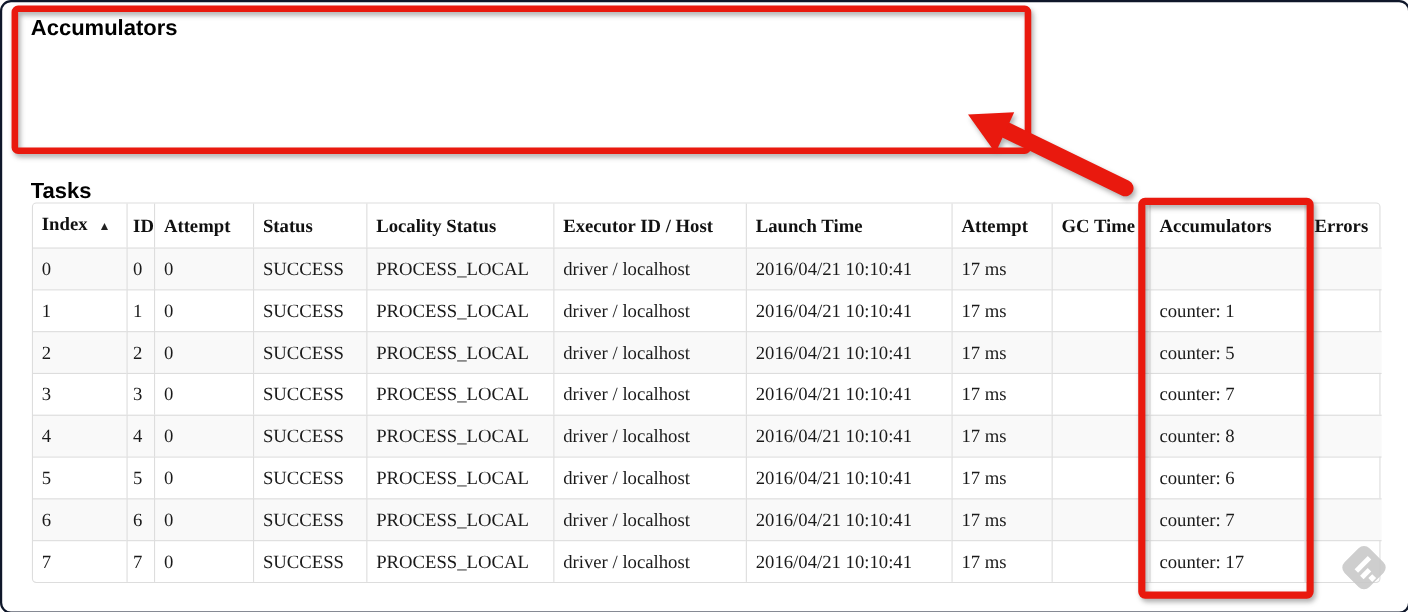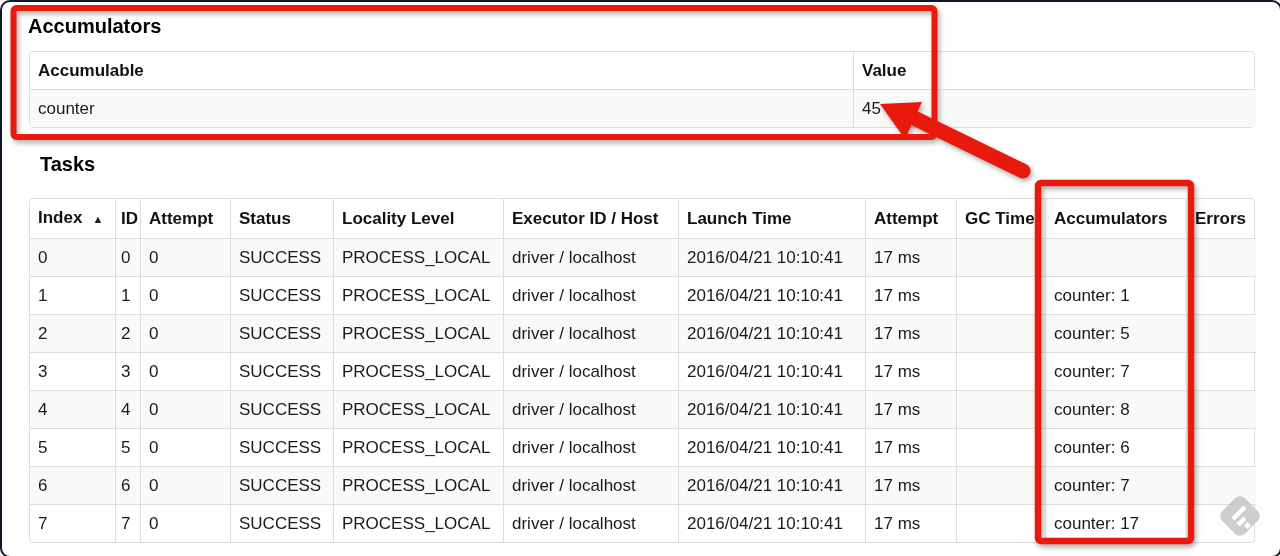--- a/index.html
+++ b/index.html
@@ -8,29 +8,29 @@
     border:2px solid #0f172a; border-radius:10px;
     background:#ffffff; overflow:hidden;
     font-family:"Liberation Sans", sans-serif;
     color:#1a1a1a;
   }
   h2.section-heading {
     position:absolute; margin:0; left:26px;
     font-size:20px; line-height:24px; font-weight:bold; color:#000;
   }
   #acc-heading { top:12px; }
-  #tasks-heading { top:150px;margin-left:12px; }
+  #tasks-heading { top:160px; }
 
   .tbl-wrap {
     position:absolute; left:27px; width:1226px;
     border:1px solid #ddd; border-radius:4px; background:#fff;
     box-sizing:border-box;
   }
   #acc-table-wrap { top:49px; }
-  #tasks-table-wrap { top:196px; }
+  #tasks-table-wrap { top:182px;font-family:Liberation Serif, serif; }
 
   table { width:100%; border-collapse:separate; border-spacing:0; table-layout:fixed; }
   th, td {
     padding:8px; text-align:left; font-size:17px; line-height:21px;
     white-space:nowrap; overflow:hidden; box-sizing:border-box;
     border-left:1px solid #ddd;
   }
   tr > th:first-child, tr > td:first-child { border-left:none; }
   th { font-weight:bold; color:#111; }
   tbody td { border-top:1px solid #ddd; }
@@ -48,40 +48,20 @@
     z-index:4; pointer-events:none; opacity:.9;
   }
 </style>
 </head>
 <body>
 
 <div class="page">
 
   <h2 class="section-heading" id="acc-heading">Accumulators</h2>
 
-  <div class="tbl-wrap" id="acc-table-wrap">
-    <table>
-      <colgroup>
-          <col style="width:823px">
-          <col style="width:403px">
-        </colgroup>
-      <thead>
-        <tr>
-          <th>Accumulable</th>
-          <th>Value</th>
-        </tr>
-      </thead>
-      <tbody>
-        <tr>
-          <td>counter</td>
-          <td>45</td>
-        </tr>
-      </tbody>
-    </table>
-  </div>
 
   <h2 class="section-heading" id="tasks-heading">Tasks</h2>
 
   <div class="tbl-wrap" id="tasks-table-wrap">
     <table>
       <colgroup>
         <col style="width:85px">
           <col style="width:25px">
           <col style="width:90px">
         <col style="width:103px">
@@ -92,21 +72,21 @@
           <col style="width:89px">
         <col style="width:141px">
           <col style="width:70px">
       </colgroup>
       <thead>
         <tr>
           <th><span>Index</span><span class="sort-icon">▲</span></th>
           <th class="c-id">ID</th>
           <th>Attempt</th>
           <th>Status</th>
-          <th>Locality Level</th>
+          <th>Locality Status</th>
           <th>Executor ID / Host</th>
           <th>Launch Time</th>
           <th>Attempt</th>
           <th>GC Time</th>
           <th>Accumulators</th>
           <th>Errors</th>
         </tr>
       </thead>
       <tbody id="tasks-tbody">
         <tr>

